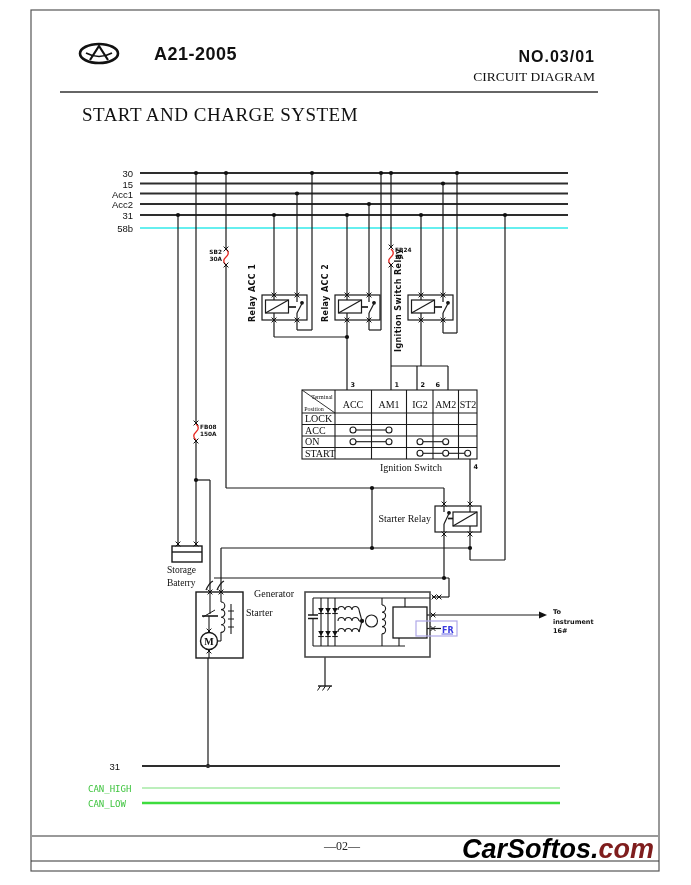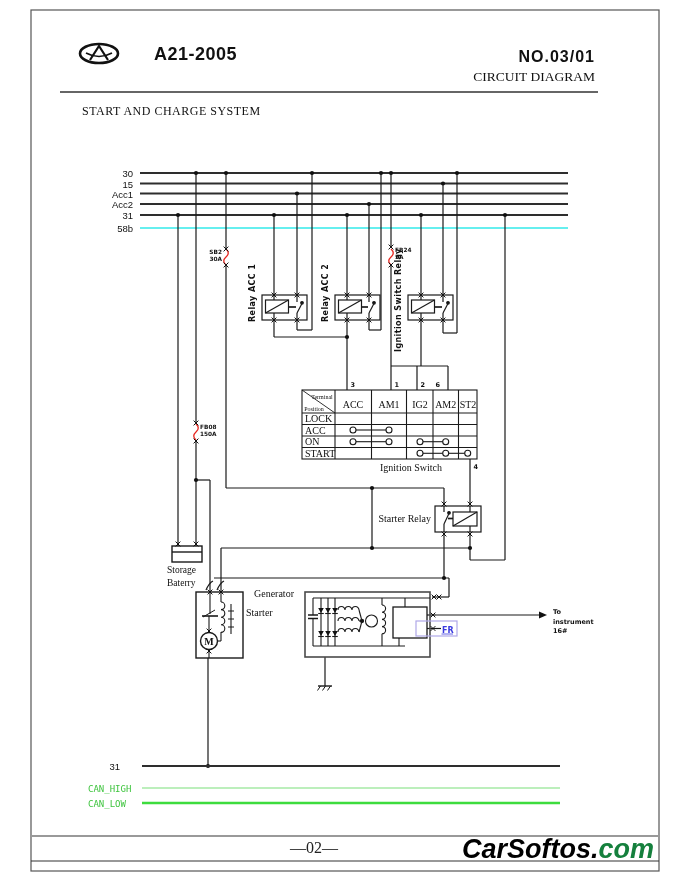--- a/index.html
+++ b/index.html
@@ -2,27 +2,27 @@
 <html><head>
 <meta charset="utf-8">
 <style>
   html,body{margin:0;padding:0;background:#fff;}
   .page{position:relative;width:691px;height:885px;background:#fff;overflow:hidden;
         font-family:"Liberation Sans",sans-serif;}
   .abs{position:absolute;}
   .model{left:126px;top:44px;font-size:18px;font-weight:bold;letter-spacing:.5px;color:#111;margin-left:28px;}
   .docno{right:96px;top:48px;font-size:16px;font-weight:bold;letter-spacing:1px;color:#111;margin-left:44px;}
   .doctype{right:96px;top:69px;font-size:13.5px;font-family:"Liberation Serif",serif;color:#111;margin-left:8px;}
-  .title{left:82px;top:104px;font-size:12px;font-family:"Liberation Serif",serif;color:#111;letter-spacing:.5px;}
-  .pageno{left:290px;top:839px;width:70px;text-align:left;font-size:16px;
+  .title{left:82px;top:104px;font-size:19px;font-family:"Liberation Serif",serif;color:#111;letter-spacing:.5px;}
+  .pageno{left:290px;top:839px;width:70px;text-align:right;font-size:12px;
           font-family:"Liberation Serif",serif;color:#222;}
   .brand{left:462px;top:834px;font-size:27px;font-weight:bold;font-style:italic;
          font-family:"Liberation Sans",sans-serif;white-space:nowrap;z-index:5;}
   .brand .red{color:#000000;}
-  .brand .grn{color:#15803d;}
+  .brand .grn{color:#7f1d1d;}
   svg{position:absolute;left:0;top:0;}
   svg text{fill:#111;}
   .buslbl{font-size:9.5px;font-family:"Liberation Sans",sans-serif;}
   .serif10{font-size:10px;font-family:"Liberation Serif",serif;}
   .serif9{font-size:9.5px;font-family:"Liberation Serif",serif;}
   .tiny{font-size:6px;font-family:"Liberation Serif",serif;}
   .term{font-size:6.5px;font-weight:bold;font-family:"DejaVu Sans",sans-serif;}
   .fuselbl{font-size:5.8px;font-weight:bold;font-family:"DejaVu Sans",sans-serif;}
   .vlbl{font-size:8px;font-weight:bold;font-family:"DejaVu Sans",sans-serif;letter-spacing:.4px;}
   .toins{font-size:6.5px;font-weight:bold;font-family:"DejaVu Sans",sans-serif;}

